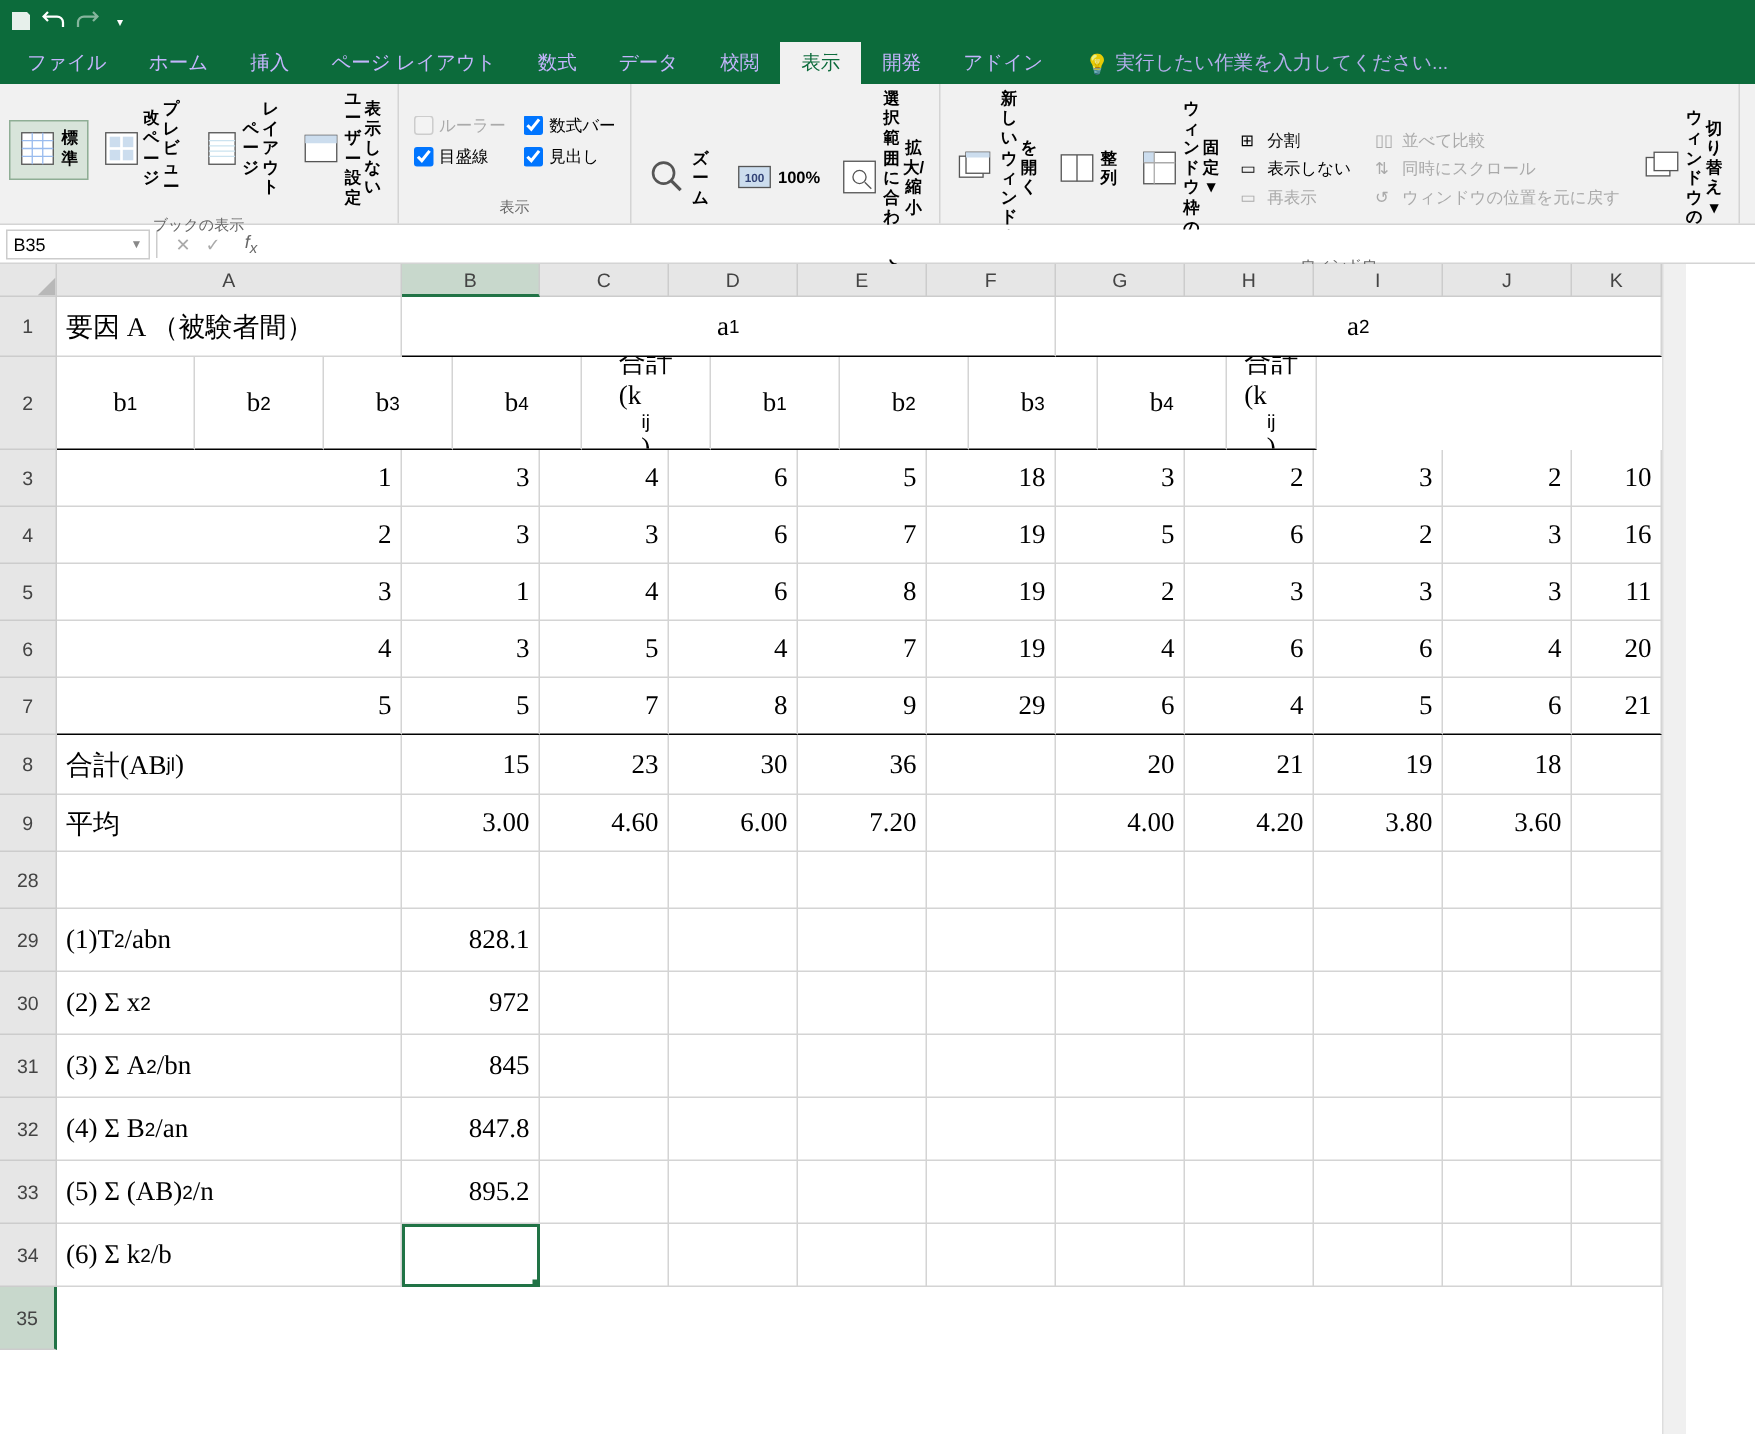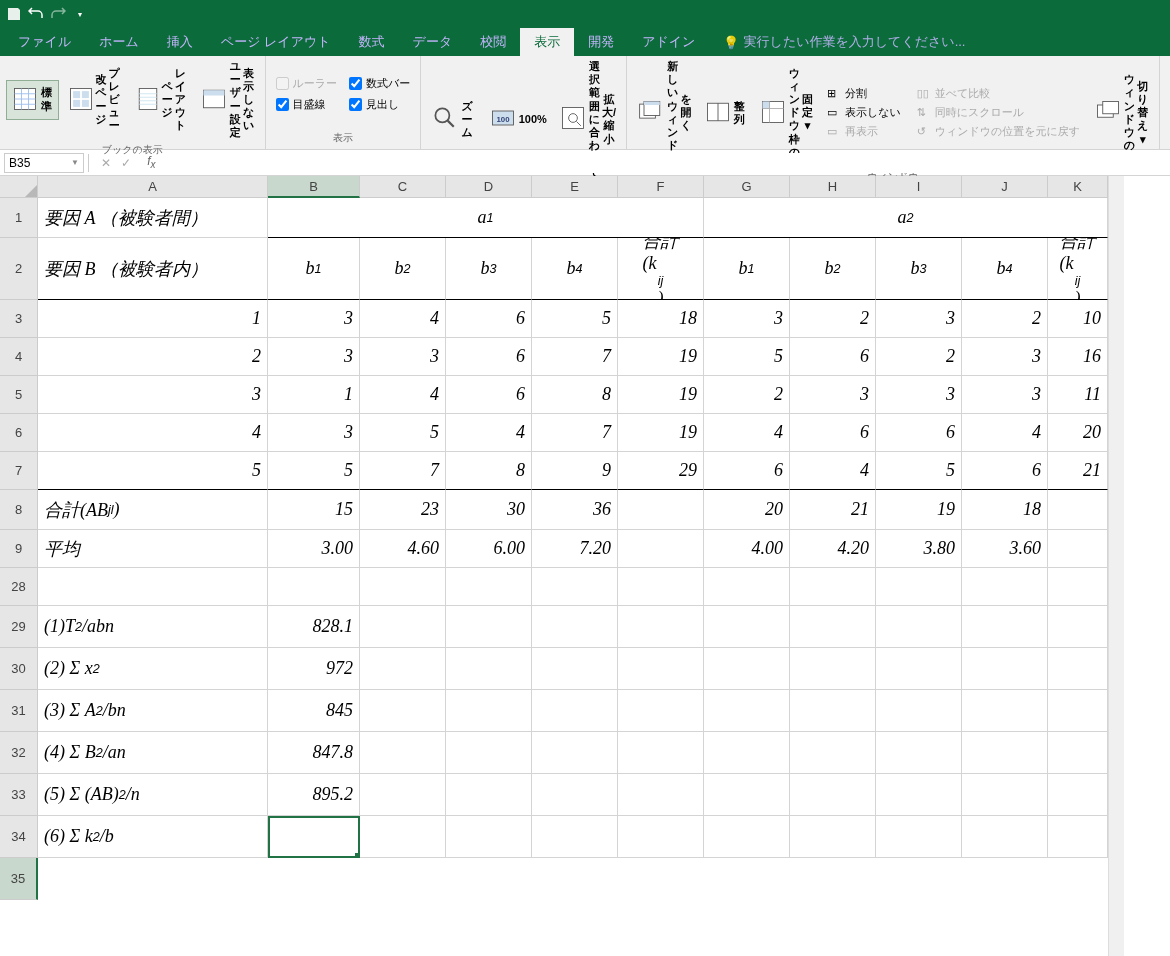--- a/index.html
+++ b/index.html
@@ -16,33 +16,33 @@
 .ribbon-group-content { flex: 1; display: flex; align-items: center; gap: 4px; }
 .ribbon-group-label { font-size: 10px; color: #666; text-align: center; padding: 2px 0; }
 .ribbon-btn { display: flex; flex-direction: row; align-items: center; justify-content: center; padding: 2px 4px; cursor: pointer; font-size: 11px; line-height: 1.2; text-align: center; font-weight: bold; }
 .ribbon-icon { width: 32px; height: 32px; margin-bottom: 2px; display: flex; align-items: center; justify-content: center; }
 .ribbon-icon svg { width: 28px; height: 28px; }
 .ribbon-check-col { display: flex; flex-direction: column; gap: 6px; font-size: 11px; padding: 8px 4px; }
 .ribbon-check { display: flex; align-items: center; gap: 4px; white-space: nowrap; }
 .ribbon-small-col { display: flex; flex-direction: column; gap: 2px; font-size: 11px; padding: 4px; }
 .ribbon-small-item { display: flex; align-items: center; gap: 4px; white-space: nowrap; padding: 1px 2px; }
 .name-bar { display: flex; align-items: center; height: 26px; border-bottom: 1px solid #d4d4d4; font-size: 12px; padding: 0 4px; gap: 4px; }
-.name-box { width: 80px; height: 20px; border: 1px solid #ccc; display: flex; align-items: center; padding: 0 4px; justify-content: space-between; }
+.name-box { width: 96px; height: 20px; border: 1px solid #ccc; display: flex; align-items: center; padding: 0 4px; justify-content: space-between; }
 .fx-icons { display: flex; gap: 10px; color: #aaa; padding: 0 8px; }
 .fx-label { font-style: italic; color: #666; padding: 0 4px; }
 .formula-input { flex: 1; height: 20px; border: none; outline: none; }
 .grid-area { display: flex; height: calc(956px - 28px - 28px - 94px - 26px); overflow: hidden; }
 .corner { width: 38px; height: 22px; background: #e6e6e6; border-right: 1px solid #ccc; border-bottom: 1px solid #ccc; display: flex; align-items: flex-end; justify-content: flex-end; }
 .col-headers { display: flex; }
 .col-header { height: 22px; background: #e6e6e6; border-right: 1px solid #ccc; border-bottom: 1px solid #ccc; display: flex; align-items: center; justify-content: center; font-size: 13px; color: #444; }
 .col-header.sel { background: #c8d8cc; border-bottom: 2px solid #217346; }
 .row-headers-col { width: 38px; }
 .row-header { width: 38px; background: #e6e6e6; border-right: 1px solid #ccc; border-bottom: 1px solid #ccc; display: flex; align-items: center; justify-content: center; font-size: 13px; color: #444; }
 .row-header.sel { background: #c8d8cc; border-right: 2px solid #217346; }
-.cells-wrapper { position: relative; font-style: italic; }
+.cells-wrapper { position: relative; }
 .cells-row { display: flex; }
 .cell { border-right: 1px solid #d4d4d4; border-bottom: 1px solid #d4d4d4; padding: 0 6px; display: flex; align-items: center; font-size: 18px; font-family: "Times New Roman", serif; overflow: hidden; white-space: nowrap; }
 .cell.right { justify-content: flex-end; }
 .cell.center { justify-content: center; }
 .cell.sel { border: 2px solid #217346; position: relative; }
 .cell.bb { border-bottom: 1.5px solid #000; }
 .sub { vertical-align: sub; font-size: 0.7em; }
 .sup { vertical-align: super; font-size: 0.7em; }
 .grid-table { display: flex; flex-direction: column; }
 .grid-top { display: flex; }
@@ -345,21 +345,20 @@
           <div class="row-header" style="height: 42px;">34</div>
           <div class="row-header sel" style="height: 42px;">35</div>
         </div>
       <div class="cells-wrapper" id="cells">
           <div class="cells-row">
             <div class="cell" style="width: 230px; height: 40px;">要因 A （被験者間）</div>
             <div class="cell center bb" style="width: 436px; height: 40px;">a<sub class="sub">1</sub></div>
             <div class="cell center bb" style="width: 404px; height: 40px;">a<sub class="sub">2</sub></div>
           </div>
           <div class="cells-row">
-            <div class="cell bb" style="width: 230px; height: 62px;">要因 B （被験者内）</div>
             <div class="cell center bb" style="width: 92px; height: 62px;">b<sub class="sub">1</sub></div>
             <div class="cell center bb" style="width: 86px; height: 62px;">b<sub class="sub">2</sub></div>
             <div class="cell center bb" style="width: 86px; height: 62px;">b<sub class="sub">3</sub></div>
             <div class="cell center bb" style="width: 86px; height: 62px;">b<sub class="sub">4</sub></div>
             <div class="cell center bb" style="width: 86px; height: 62px; flex-direction: column;">合計<br>(k<sub class="sub">ij</sub>)</div>
             <div class="cell center bb" style="width: 86px; height: 62px;">b<sub class="sub">1</sub></div>
             <div class="cell center bb" style="width: 86px; height: 62px;">b<sub class="sub">2</sub></div>
             <div class="cell center bb" style="width: 86px; height: 62px;">b<sub class="sub">3</sub></div>
             <div class="cell center bb" style="width: 86px; height: 62px;">b<sub class="sub">4</sub></div>
             <div class="cell center bb" style="width: 60px; height: 62px; flex-direction: column;">合計<br>(k<sub class="sub">ij</sub>)</div>

